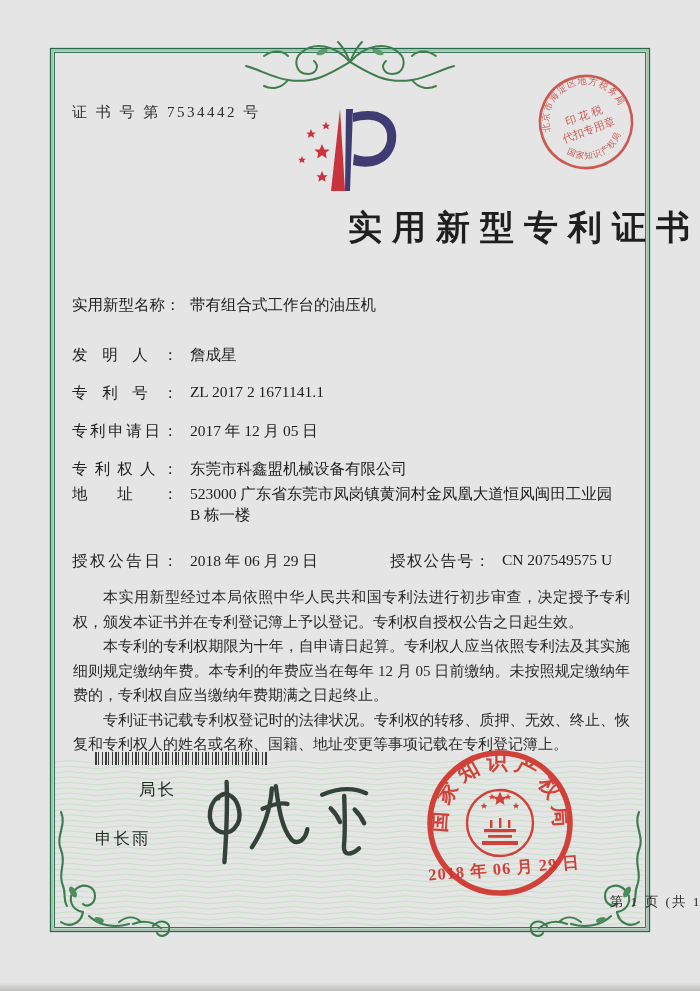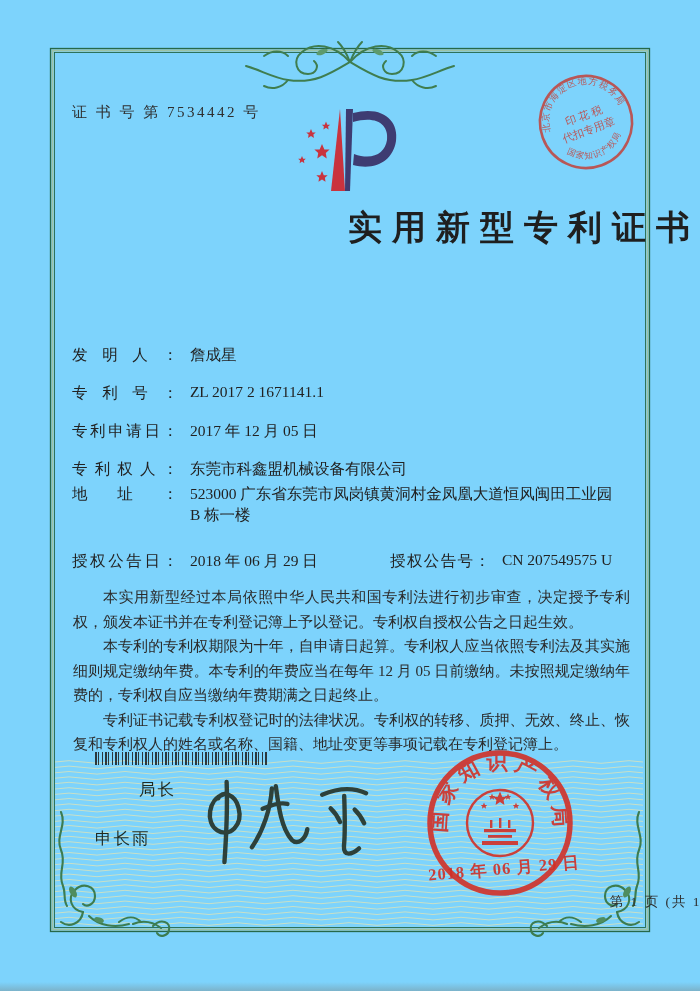--- a/index.html
+++ b/index.html
@@ -1,18 +1,18 @@
 <!DOCTYPE html>
 <html><head>
 <meta charset="utf-8">
 <style>
   html,body{margin:0;padding:0;}
   .page{
     position:relative;width:700px;height:991px;overflow:hidden;
-    background:#7dd3fc;
+    background:#e5e5e5;
     font-family:"Liberation Serif","DejaVu Serif",serif;
     color:#262626;
   }
   .abs{position:absolute;}
   
   .cert-no{top:103px;left:72px;font-size:15px;letter-spacing:2.5px;color:#2e2e2e;}
   
   .title{top:205px;left:0;width:700px;text-align:right;font-size:34px;font-weight:700;
          letter-spacing:10px;color:#1f1f1f;}
   
@@ -142,20 +142,24 @@
       <text font-size="8.6" letter-spacing="0.8" font-family="Liberation Serif,serif">
         <textPath href="#taxBot" startOffset="50%" text-anchor="middle">国家知识产权局</textPath>
       </text>
       <text x="56" y="53" font-size="11" text-anchor="middle" font-family="Liberation Serif,serif">印 花 税</text>
       <text x="56" y="68" font-size="11" text-anchor="middle" font-family="Liberation Serif,serif">代扣专用章</text>
     </g>
   </svg>
 
   <div class="abs title">实用新型专利证书</div>
 
+  <div class="abs frow" style="top:295px;">
+    <span class="flabel">实用新型名称：</span>
+    <span class="fvalue">带有组合式工作台的油压机</span>
+  </div>
   <div class="abs frow" style="top:345px;">
     <span class="flabel">发明人：</span>
     <span class="fvalue">詹成星</span>
   </div>
   <div class="abs frow" style="top:383px;">
     <span class="flabel">专利号：</span>
     <span class="fvalue">ZL 2017 2 1671141.1</span>
   </div>
   <div class="abs frow" style="top:421px;">
     <span class="flabel">专利申请日：</span>

